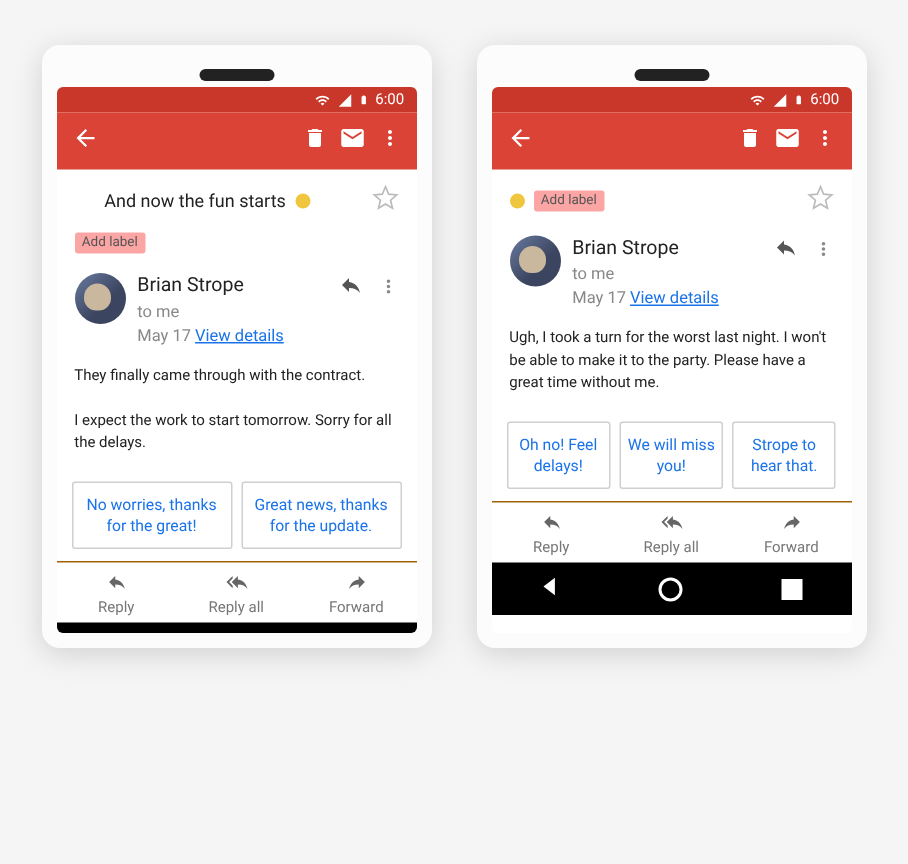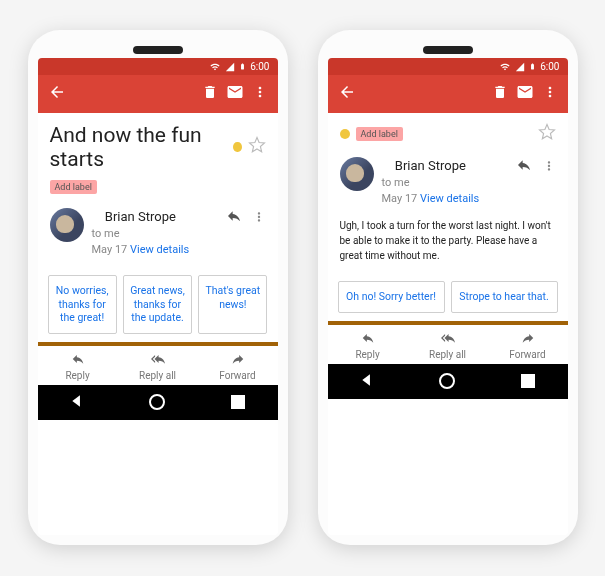--- a/index.html
+++ b/index.html
@@ -6,23 +6,23 @@
   body {
     background: #f5f5f5;
     font-family: Roboto, Arial, sans-serif;
     display: flex;
     justify-content: center;
     gap: 30px;
     padding: 30px 20px;
   }
   .phone {
     width: 260px;
-    height: 515px;
+    height: 402px;
     background: #fcfcfc;
-    border-radius: 32px;
+    border-radius: 12px;
     padding: 10px;
     box-shadow: 0 4px 20px rgba(0,0,0,0.15);
     position: relative;
     display: flex;
     flex-direction: column;
   }
   .speaker {
     width: 50px;
     height: 8px;
     background: #222;
@@ -58,23 +58,24 @@
   }
   .app-bar .spacer { flex: 1; }
   .app-bar svg { fill: #fff; }
   .subject-row {
     display: flex;
     align-items: center;
     padding: 10px 12px 4px;
     gap: 6px;
   }
   .subject {
-    font-size: 21px;
+    font-size: 12px;
     color: #222;
     font-weight: 400;
+    margin-left: 20px;
   }
   .yellow-dot {
     width: 10px; height: 10px;
     background: #f0c63e;
     border-radius: 50%;
     filter: blur(0.3px);
   }
   .add-label {
     font-size: 9px;
     background: #fca5a5;
@@ -100,24 +101,24 @@
   }
   .avatar::after {
     content: "";
     position: absolute;
     width: 18px; height: 18px;
     background: #c9b79e;
     border-radius: 50% 50% 45% 45%;
     top: 7px; left: 6px;
   }
   .sender-info { font-size: 11px; line-height: 1.4; }
-  .sender-name { font-size: 13px; color: #222; text-align: center; }
+  .sender-name { font-size: 13px; color: #222; }
   .to-line { color: #888; }
   .date-line { color: #888; }
-  .view-details { color: #1a73e8; }
+  .view-details { color: #1a73e8; text-decoration: underline; }
   .reply-icons { margin-left: auto; display: flex; gap: 10px; align-items:center;}
   .body-text {
     padding: 6px 12px;
     font-size: 10px;
     color: #222;
     line-height: 1.5;
     white-space: pre-line;
   }
   .smart-replies {
     display: flex;
@@ -129,21 +130,21 @@
     border: 1px solid #cfcfcf;
     border-radius: 2px;
     color: #1a73e8;
     font-size: 10.5px;
     text-align: center;
     padding: 8px 4px;
     line-height: 1.3;
   }
   .action-row {
     display: flex;
-    border-top: 4px solid #a16207;
+    border-top: 1px solid #a16207;
   }
   .action {
     flex: 1;
     text-align: center;
     padding: 6px 0 4px;
     color: #777;
     font-size: 10px;
   }
   .action svg { fill: #666; margin-bottom: 2px;}
   .nav-bar {
@@ -214,24 +215,26 @@
       </div>
       <div class="reply-icons">
         <span><svg width="16" height="16" viewBox="0 0 24 24" fill="#555">
               <path d="M10 9V5l-7 7 7 7v-4.1c5 0 8.5 1.6 11 5.1-1-5-4-10-11-11z"></path>
             </svg></span>
         <span><svg width="14" height="14" viewBox="0 0 24 24" fill="#888">
               <path d="M12 8c1.1 0 2-.9 2-2s-.9-2-2-2-2 .9-2 2 .9 2 2 2zm0 2c-1.1 0-2 .9-2 2s.9 2 2 2 2-.9 2-2-.9-2-2-2zm0 6c-1.1 0-2 .9-2 2s.9 2 2 2 2-.9 2-2-.9-2-2-2z"></path>
             </svg></span>
       </div>
     </div>
+    <div class="body-text">They finally came through with the contract.
+
+I expect the work to start tomorrow. Sorry for all the delays.</div>
     <div class="smart-replies">
       <div class="sr">No worries, thanks for the great!</div>
       <div class="sr">Great news, thanks for the update.</div>
-      <div class="sr">That's great news!</div>
     </div>
     <div class="action-row">
       <div class="action"><svg width="16" height="14" viewBox="0 0 24 24">
             <path d="M10 9V5l-7 7 7 7v-4.1c5 0 8.5 1.6 11 5.1-1-5-4-10-11-11z"></path>
           </svg><div>Reply</div></div>
       <div class="action"><svg width="18" height="14" viewBox="0 0 24 24">
             <path d="M7 8V5l-7 7 7 7v-3l-4-4 4-4zm6 1V5l-7 7 7 7v-4.1c5 0 8.5 1.6 11 5.1-1-5-4-10-11-11z"></path>
           </svg><div>Reply all</div></div>
       <div class="action"><svg width="16" height="14" viewBox="0 0 24 24">
             <path d="M14 9V5l7 7-7 7v-4.1c-5 0-8.5 1.6-11 5.1 1-5 4-10 11-11z"></path>
@@ -295,21 +298,22 @@
         <span><svg width="16" height="16" viewBox="0 0 24 24" fill="#555">
               <path d="M10 9V5l-7 7 7 7v-4.1c5 0 8.5 1.6 11 5.1-1-5-4-10-11-11z"></path>
             </svg></span>
         <span><svg width="14" height="14" viewBox="0 0 24 24" fill="#888">
               <path d="M12 8c1.1 0 2-.9 2-2s-.9-2-2-2-2 .9-2 2 .9 2 2 2zm0 2c-1.1 0-2 .9-2 2s.9 2 2 2 2-.9 2-2-.9-2-2-2zm0 6c-1.1 0-2 .9-2 2s.9 2 2 2 2-.9 2-2-.9-2-2-2z"></path>
             </svg></span>
       </div>
     </div>
     <div class="body-text">Ugh, I took a turn for the worst last night. I won't be able to make it to the party. Please have a great time without me.</div>
     <div class="smart-replies">
-      <div class="sr">Oh no! Sorry better!</div>
+      <div class="sr">Oh no! Feel delays!</div>
+      <div class="sr">We will miss you!</div>
       <div class="sr">Strope to hear that.</div>
     </div>
     <div class="action-row">
       <div class="action"><svg width="16" height="14" viewBox="0 0 24 24">
             <path d="M10 9V5l-7 7 7 7v-4.1c5 0 8.5 1.6 11 5.1-1-5-4-10-11-11z"></path>
           </svg><div>Reply</div></div>
       <div class="action"><svg width="18" height="14" viewBox="0 0 24 24">
             <path d="M7 8V5l-7 7 7 7v-3l-4-4 4-4zm6 1V5l-7 7 7 7v-4.1c5 0 8.5 1.6 11 5.1-1-5-4-10-11-11z"></path>
           </svg><div>Reply all</div></div>
       <div class="action"><svg width="16" height="14" viewBox="0 0 24 24">

